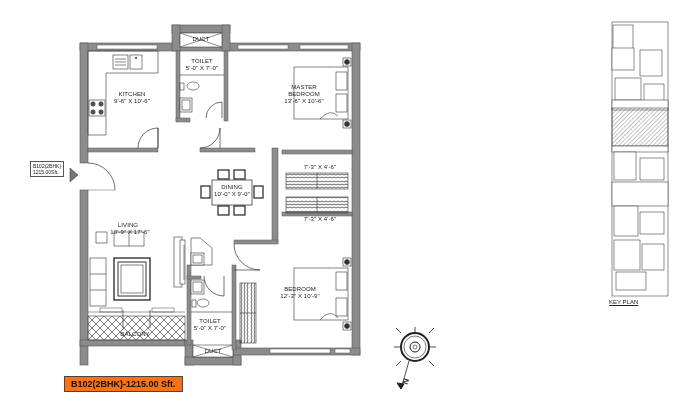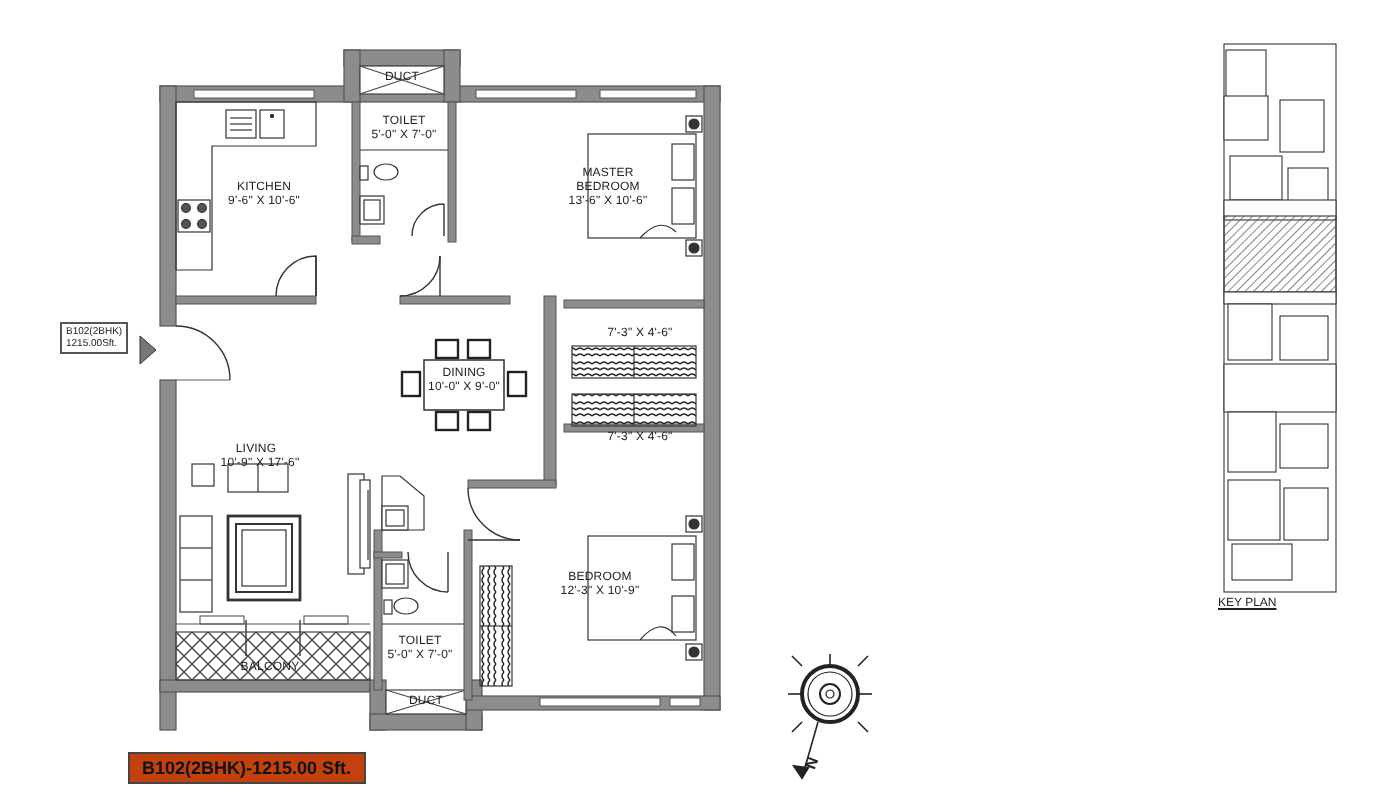--- a/index.html
+++ b/index.html
@@ -1,19 +1,19 @@
 <!DOCTYPE html>
 <html><head>
 <meta charset="utf-8">
 <style>
   html,body{margin:0;padding:0;background:#ffffff;}
   body{width:700px;height:402px;position:relative;overflow:hidden;font-family:"Liberation Sans",sans-serif;}
   svg{position:absolute;left:0;top:0;}
   .lbl{position:absolute;font-family:"Liberation Sans",sans-serif;font-size:6px;color:#222;text-align:center;line-height:7px;white-space:nowrap;transform:translateX(-50%);letter-spacing:0.1px;}
-  .title-box{position:absolute;left:64px;top:376px;border:1px solid #444;padding:2px 6px;font-size:9px;font-weight:bold;color:#111;background:#c2410c;white-space:nowrap;}
+  .title-box{position:absolute;left:64px;top:376px;border:1px solid #444;padding:2px 6px;font-size:9px;font-weight:bold;color:#111;background:#f97316;white-space:nowrap;}
   .unit-tag{position:absolute;left:30px;top:161px;border:1px solid #555;font-size:5px;line-height:6px;padding:1px 2px;color:#222;background:#fff;white-space:nowrap;}
   .keyplan-lbl{position:absolute;left:609px;top:299px;font-size:6px;color:#222;text-decoration:underline;white-space:nowrap;}
 </style>
 </head>
 <body>
 
 <svg width="700" height="402" viewBox="0 0 700 402">
   <defs>
     <pattern id="diamond" width="8" height="8" patternUnits="userSpaceOnUse">
       <path d="M0 4 L4 0 L8 4 L4 8 Z" fill="none" stroke="#444" stroke-width="0.7"></path>

